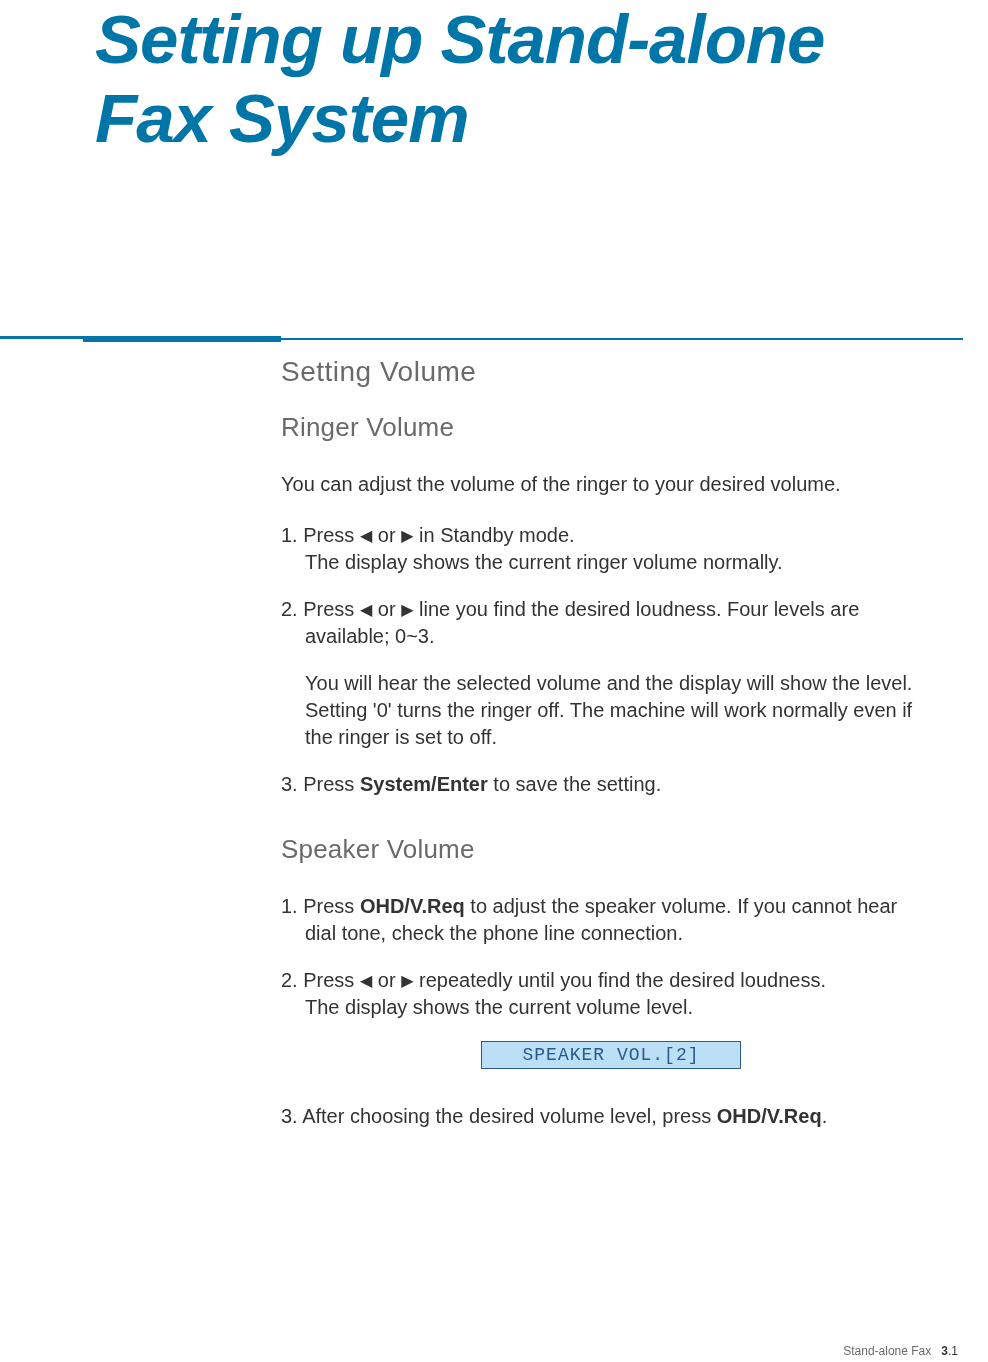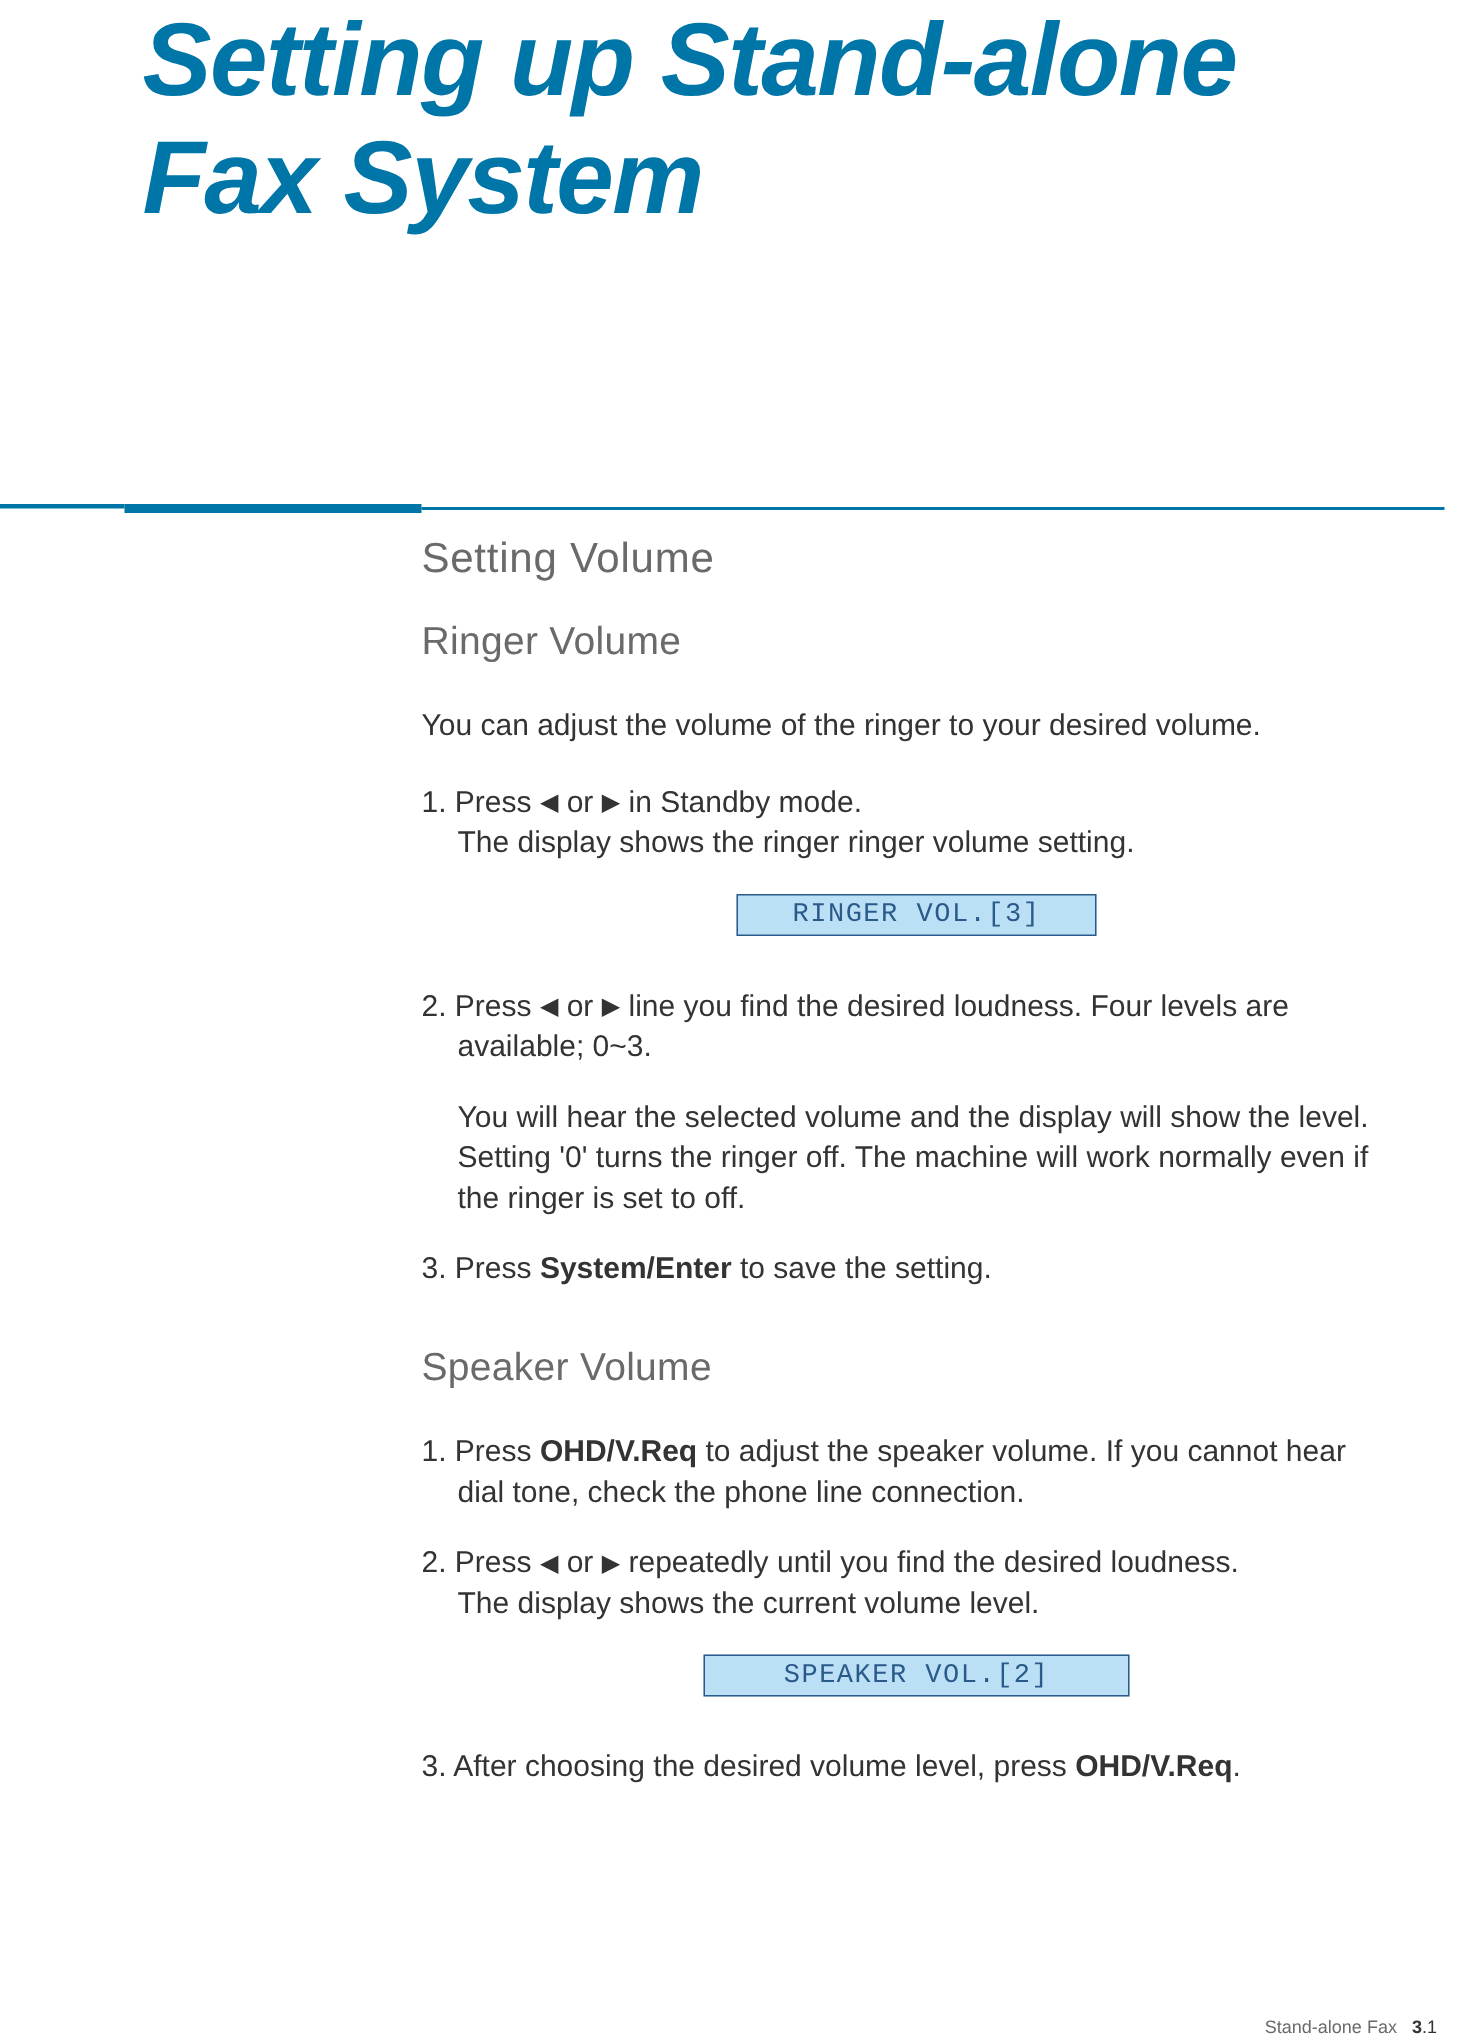--- a/index.html
+++ b/index.html
@@ -141,26 +141,23 @@
 <div class="content">
 
   <div class="section-heading">Setting Volume</div>
 
   <div class="subsection-heading">Ringer Volume</div>
 
   <div class="body-text">You can adjust the volume of the ringer to your desired volume.</div>
 
   <div class="step">
     <span>1. Press </span><span class="arrow">◀</span><span> or </span><span class="arrow">▶</span><span> in Standby mode.</span><br>
-    <span class="step-indent">The display shows the ringer ringer volume setting.</span>
+    <span class="step-indent">The display shows the current ringer volume normally.</span>
   </div>
 
-  <div class="lcd-box">
-    <span class="lcd-text">RINGER VOL.[3]</span>
-  </div>
 
   <div class="step tight">
     <span>2. Press </span><span class="arrow">◀</span><span> or </span><span class="arrow">▶</span><span> line you find the desired loudness. Four levels are</span><br>
     <span class="step-indent">available; 0~3.</span>
   </div>
 
   <div class="step" style="padding-left:24px;">
     <span>You will hear the selected volume and the display will show the level.</span><br>
     <span>Setting '0' turns the ringer off. The machine will work normally even if</span><br>
     <span>the ringer is set to off.</span>
@@ -175,21 +172,21 @@
   <div class="step">
     <span>1. Press </span><span class="bold">OHD/V.Req</span><span> to adjust the speaker volume. If you cannot hear</span><br>
     <span class="step-indent">dial tone, check the phone line connection.</span>
   </div>
 
   <div class="step">
     <span>2. Press </span><span class="arrow">◀</span><span> or </span><span class="arrow">▶</span><span> repeatedly until you find the desired loudness.</span><br>
     <span class="step-indent">The display shows the current volume level.</span>
   </div>
 
-  <div class="lcd-box" style="width:284px;">
+  <div class="lcd-box" style="width:260px;">
     <span class="lcd-text">SPEAKER VOL.[2]</span>
   </div>
 
   <div class="step">
     <span>3. After choosing the desired volume level, press </span><span class="bold">OHD/V.Req</span><span>.</span>
   </div>
 
 </div>
 
 <div class="footer">

